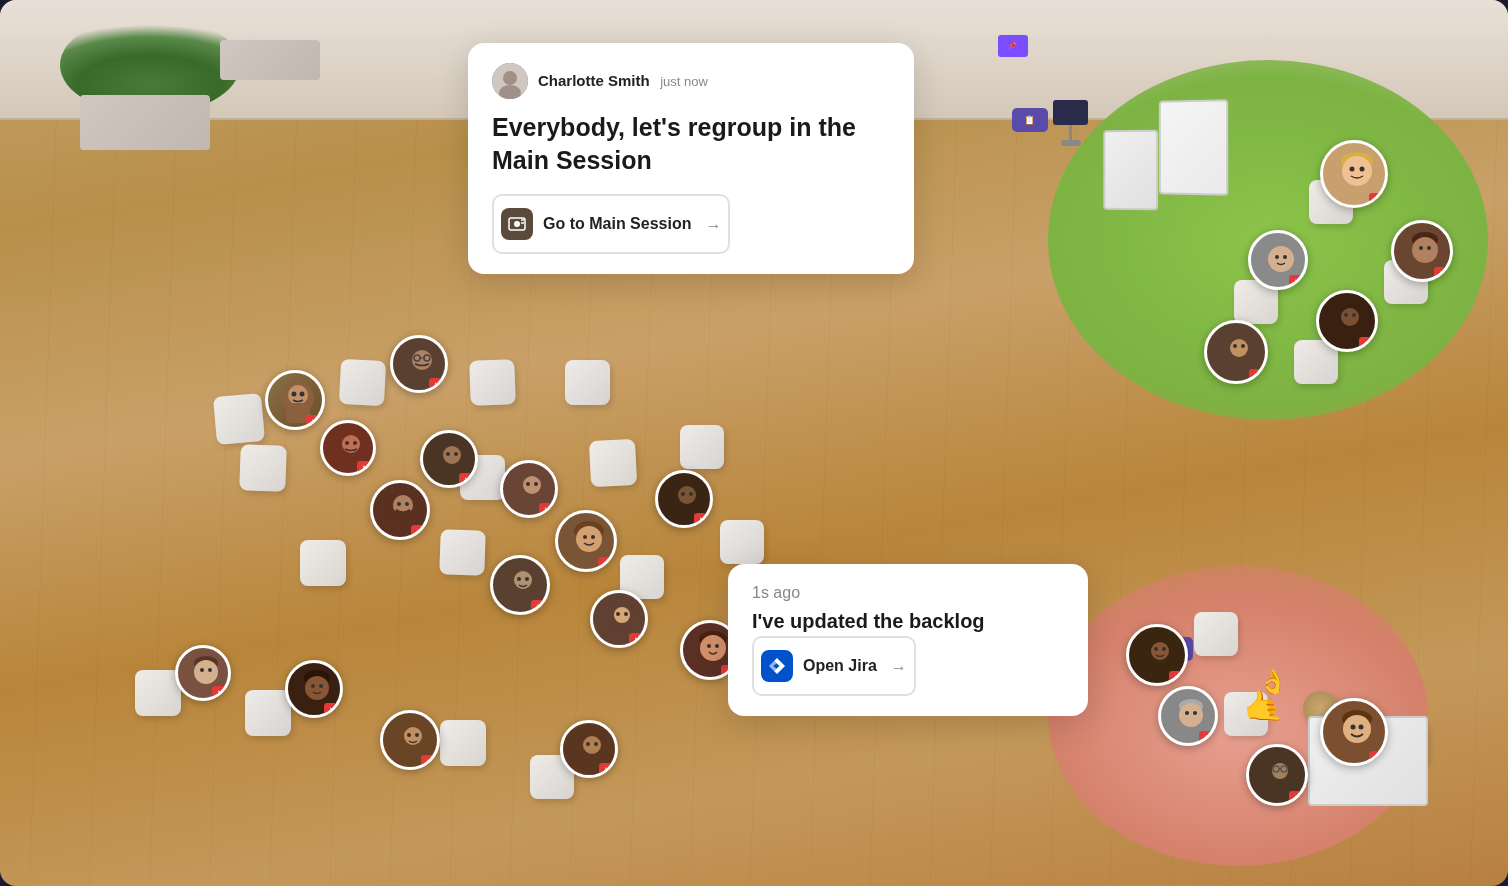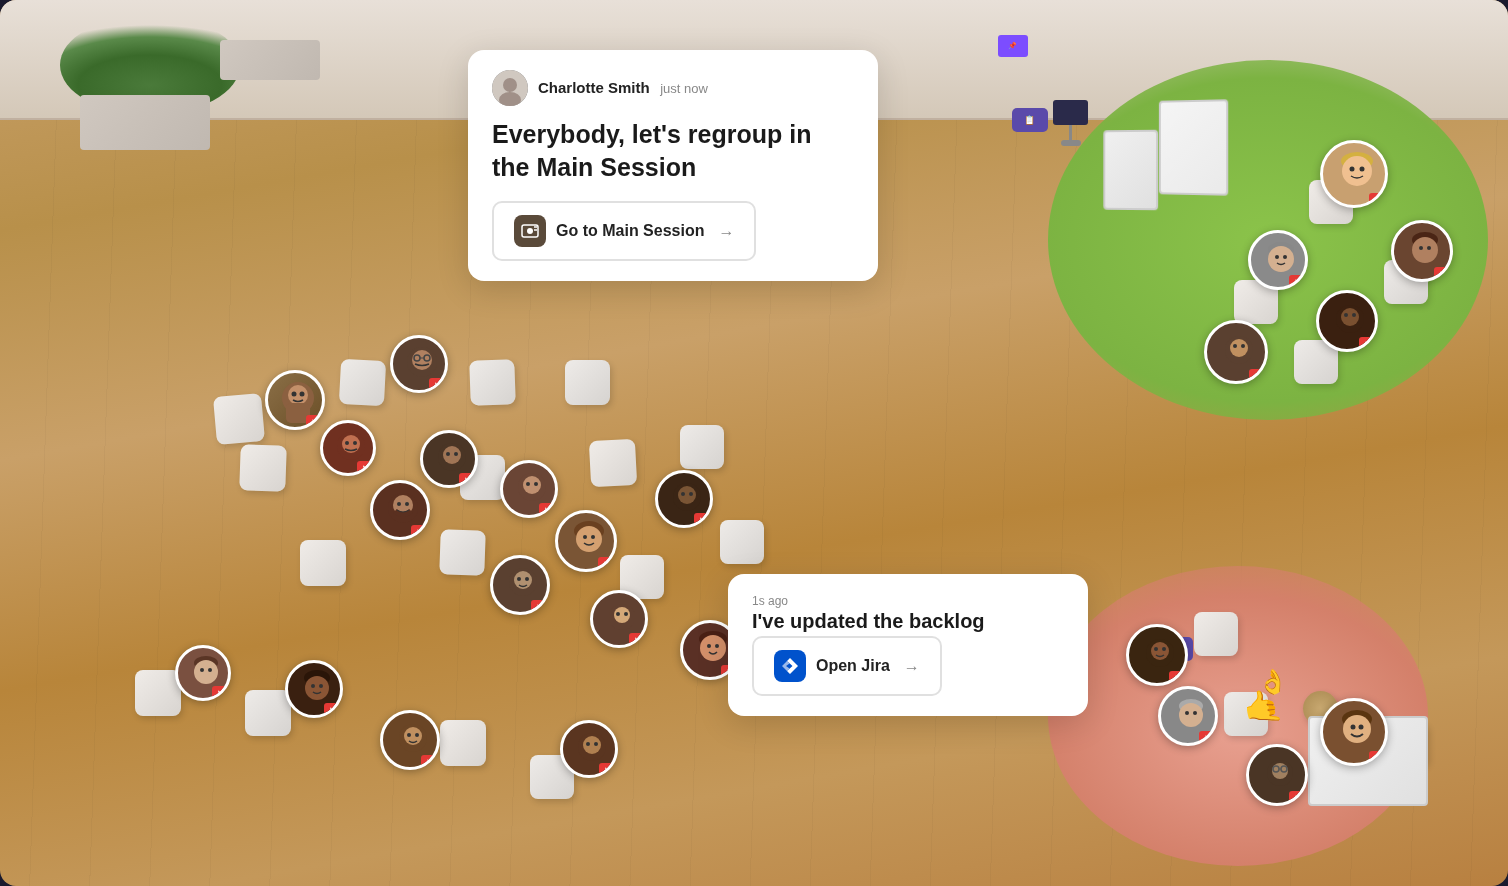--- a/index.html
+++ b/index.html
@@ -143,23 +143,23 @@
     .chat-card {
       position: absolute;
       background: white;
       border-radius: 16px;
       padding: 20px 24px;
       box-shadow: 0 8px 32px rgba(0,0,0,0.15);
       z-index: 10;
     }
 
     .card-1 {
-      top: 50px;
+      top: 43px;
       left: 468px;
-      width: 410px;
+      width: 446px;
     }
 
     .card-2 {
       bottom: 170px;
       right: 420px;
       width: 360px;
     }
 
     .card-header {
       display: flex;
@@ -195,21 +195,21 @@
       font-weight: 600;
       color: #1a1a1a;
       line-height: 1.3;
       margin-bottom: 18px;
     }
 
     .card-btn {
       display: inline-flex;
       align-items: center;
       gap: 10px;
-      padding: 12px 20px;
+      padding: 12px 7px;
       border-radius: 10px;
       border: 2px solid #e0e0e0;
       background: white;
       cursor: pointer;
       font-size: 16px;
       font-weight: 600;
       color: #222;
       text-decoration: none;
     }
 
@@ -235,22 +235,23 @@
       font-size: 14px;
       font-weight: bold;
     }
 
     .btn-arrow {
       color: #888;
       margin-left: 4px;
     }
 
     .card-time-small {
-      font-size: 12px;
+      font-size: 16px;
       color: #888;
+      margin-bottom: 6px;
     }
 
     
     .emoji-reaction {
       position: absolute;
       font-size: 32px;
       bottom: 160px;
       right: 225px;
       z-index: 5;
       transform: rotate(-10deg);

